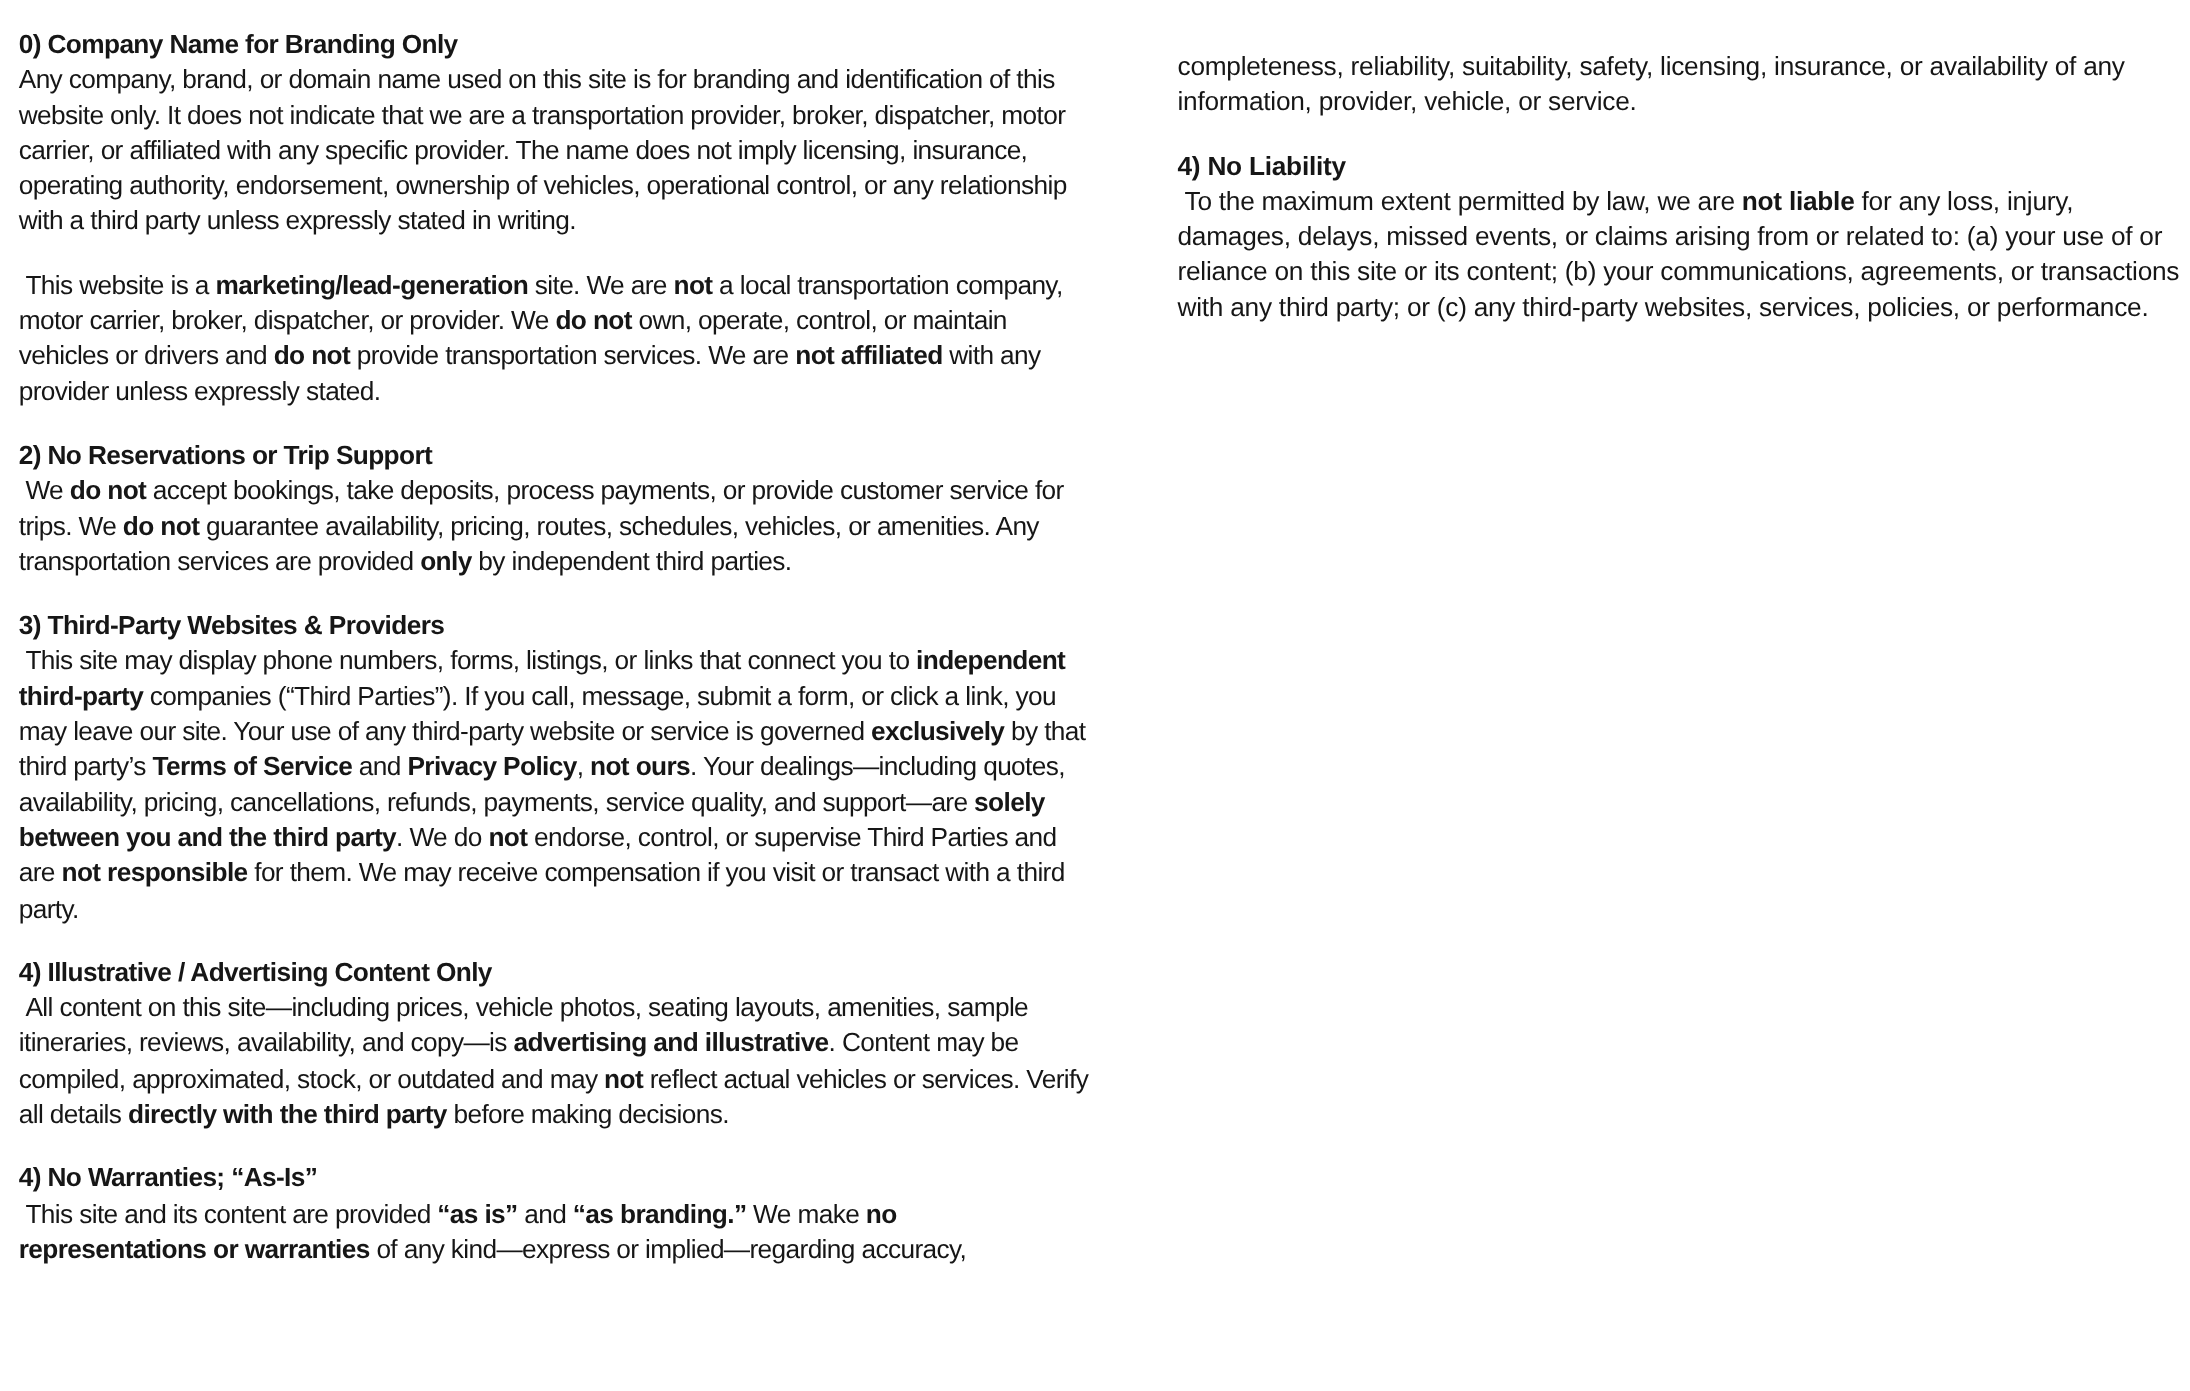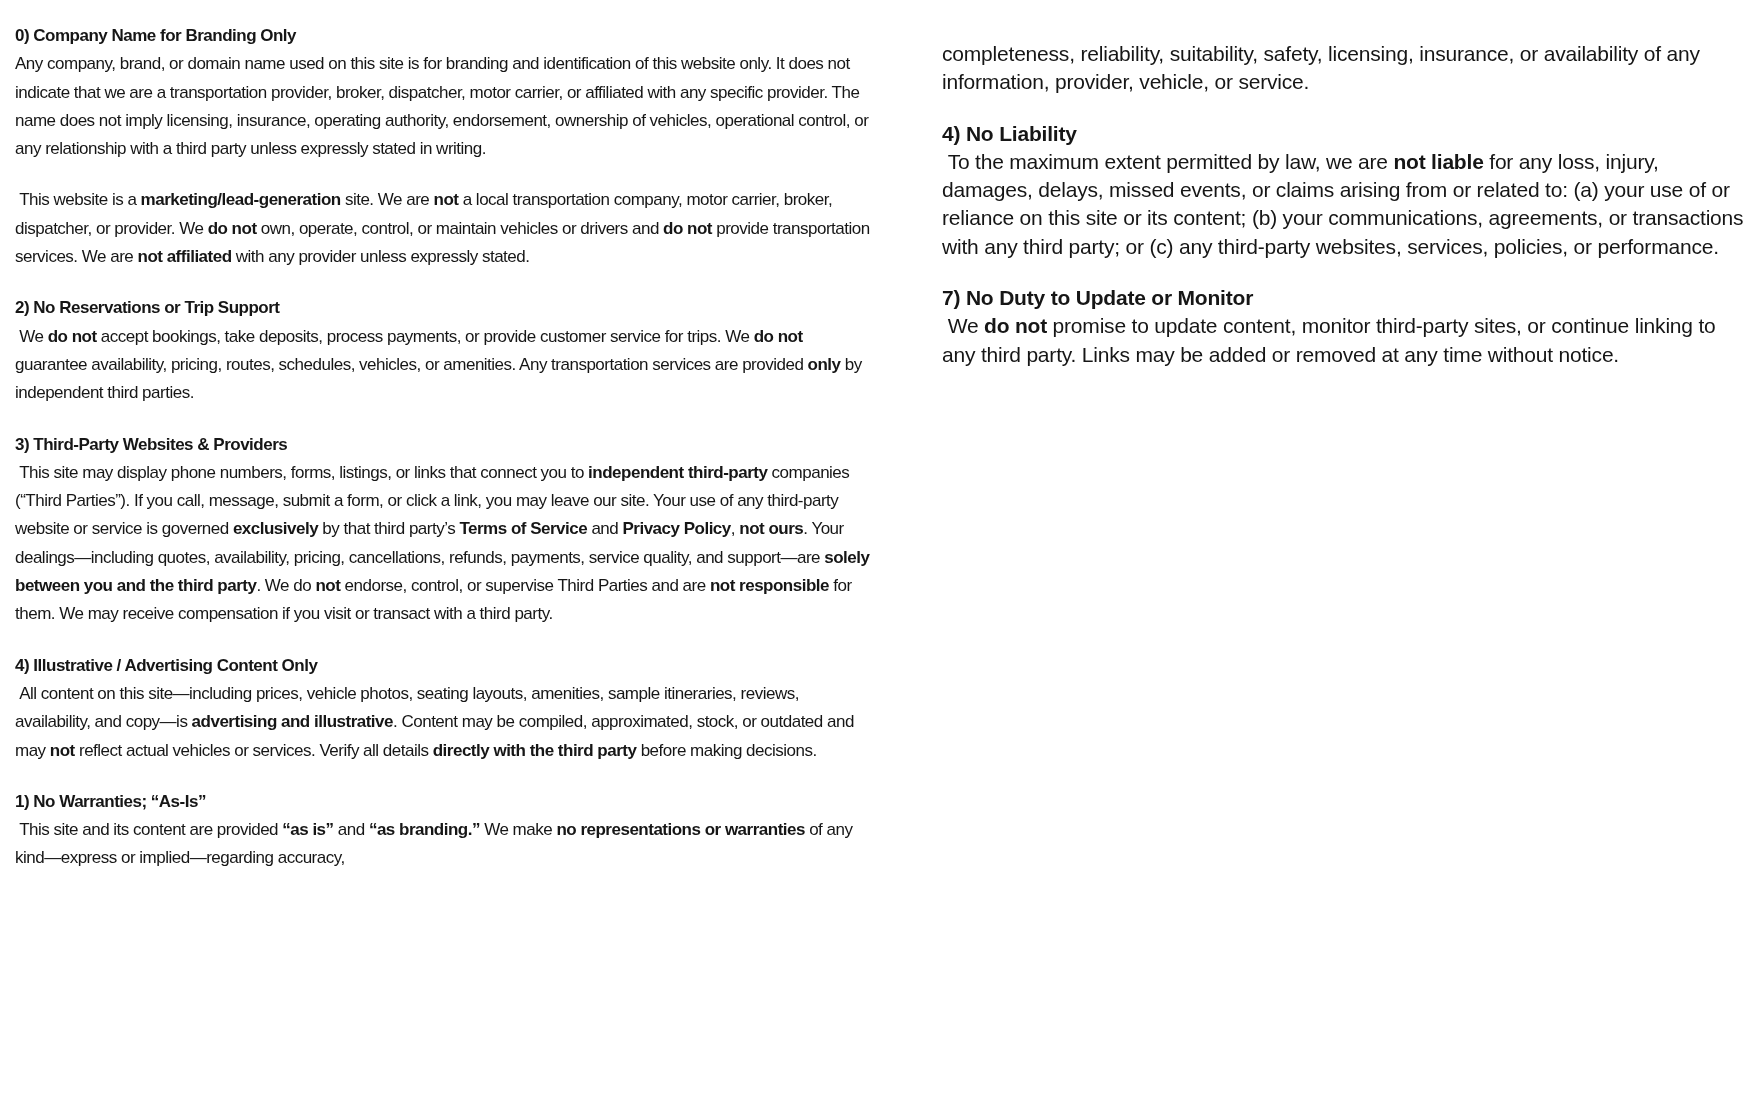--- a/index.html
+++ b/index.html
@@ -21,21 +21,21 @@
     background: #ffffff;
   }
   .col {
     position: absolute;
     text-align: left;
   }
   .col-left {
     left: 15px;
     top: 22px;
     width: 856px;
-    font-size: 17px;
+    font-size: 21px;
     line-height: 28.3px;
     letter-spacing: -0.5px;
   }
   .col-right {
     left: 942px;
     top: 40px;
     width: 806px;
     font-size: 21px;
     line-height: 28.3px;
     letter-spacing: -0.2px;
@@ -69,30 +69,26 @@
       </div>
       <div class="section">
         <div class="heading">3) Third-Party Websites &amp; Providers</div>
         <div class="body">&nbsp;This site may display phone numbers, forms, listings, or links that connect you to <strong>independent third-party</strong> companies (“Third Parties”). If you call, message, submit a form, or click a link, you may leave our site. Your use of any third-party website or service is governed <strong>exclusively</strong> by that third party’s <strong>Terms of Service</strong> and <strong>Privacy Policy</strong>, <strong>not ours</strong>. Your dealings—including quotes, availability, pricing, cancellations, refunds, payments, service quality, and support—are <strong>solely between you and the third party</strong>. We do <strong>not</strong> endorse, control, or supervise Third Parties and are <strong>not responsible</strong> for them. We may receive compensation if you visit or transact with a third party.</div>
       </div>
       <div class="section">
         <div class="heading">4) Illustrative / Advertising Content Only</div>
         <div class="body">&nbsp;All content on this site—including prices, vehicle photos, seating layouts, amenities, sample itineraries, reviews, availability, and copy—is <strong>advertising and illustrative</strong>. Content may be compiled, approximated, stock, or outdated and may <strong>not</strong> reflect actual vehicles or services. Verify all details <strong>directly with the third party</strong> before making decisions.</div>
       </div>
       <div class="section">
-        <div class="heading">1) No Warranties; “As-Is”</div>
+        <div class="heading">4) No Warranties; “As-Is”</div>
         <div class="body">&nbsp;This site and its content are provided <strong>“as is”</strong> and <strong>“as branding.”</strong> We make <strong>no representations or warranties</strong> of any kind—express or implied—regarding accuracy,</div>
       </div>
     </div>
   <div class="col col-right">
       <div class="section">
         <div class="body">completeness, reliability, suitability, safety, licensing, insurance, or availability of any information, provider, vehicle, or service.</div>
       </div>
       <div class="section">
         <div class="heading">4) No Liability</div>
         <div class="body">&nbsp;To the maximum extent permitted by law, we are <strong>not liable</strong> for any loss, injury, damages, delays, missed events, or claims arising from or related to: (a) your use of or reliance on this site or its content; (b) your communications, agreements, or transactions with any third party; or (c) any third-party websites, services, policies, or performance.</div>
       </div>
-      <div class="section">
-        <div class="heading">7) No Duty to Update or Monitor</div>
-        <div class="body">&nbsp;We <strong>do not</strong> promise to update content, monitor third-party sites, or continue linking to any third party. Links may be added or removed at any time without notice.</div>
-      </div>
     </div>
 </div>
 
 </body></html>

